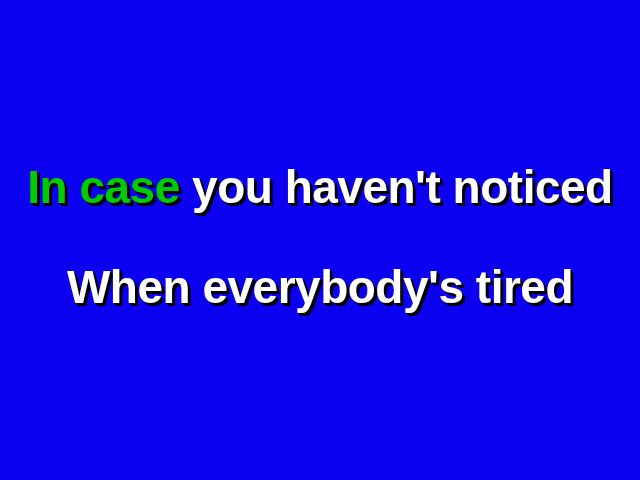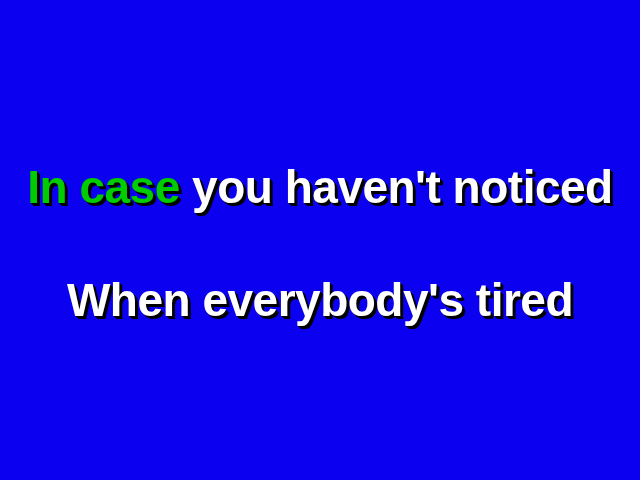--- a/index.html
+++ b/index.html
@@ -38,21 +38,21 @@
     font-smooth: never;
   }
 
   
   #lyric-line-1 {
     top: 164px;
   }
 
   
   #lyric-line-2 {
-    top: 277px;
+    top: 264px;
   }
 
   .seg {
     display: inline;
     text-shadow:
        3px 3px 0 #000000,
        2px 2px 0 #000000,
        1px 1px 0 #000000;
   }
 

